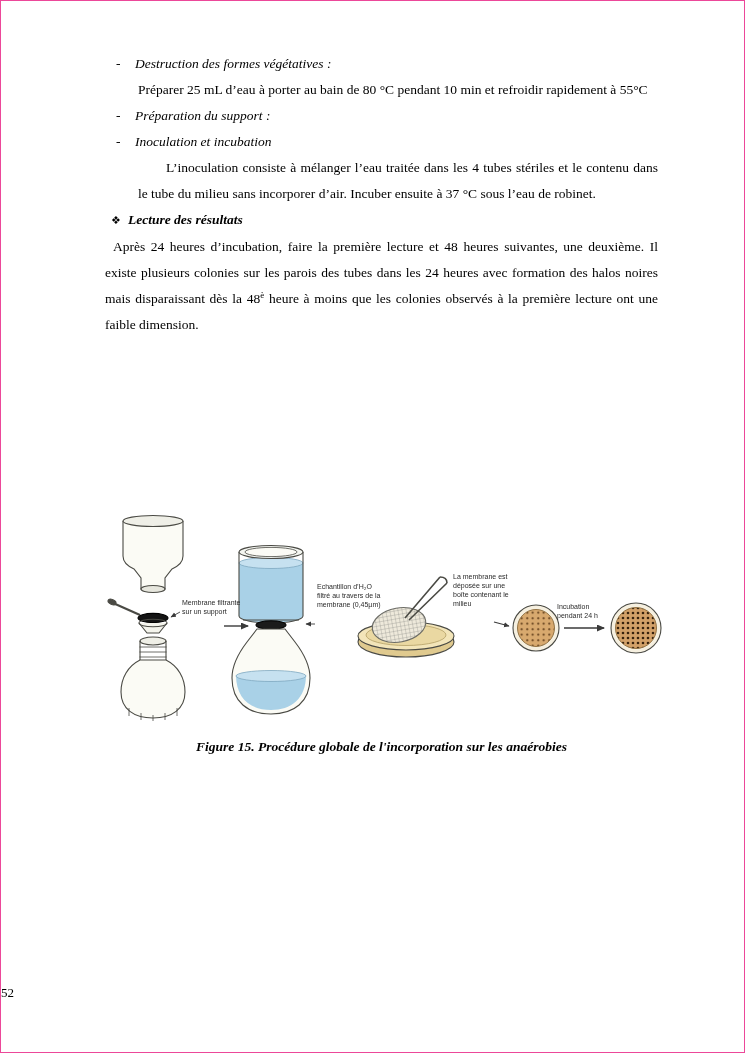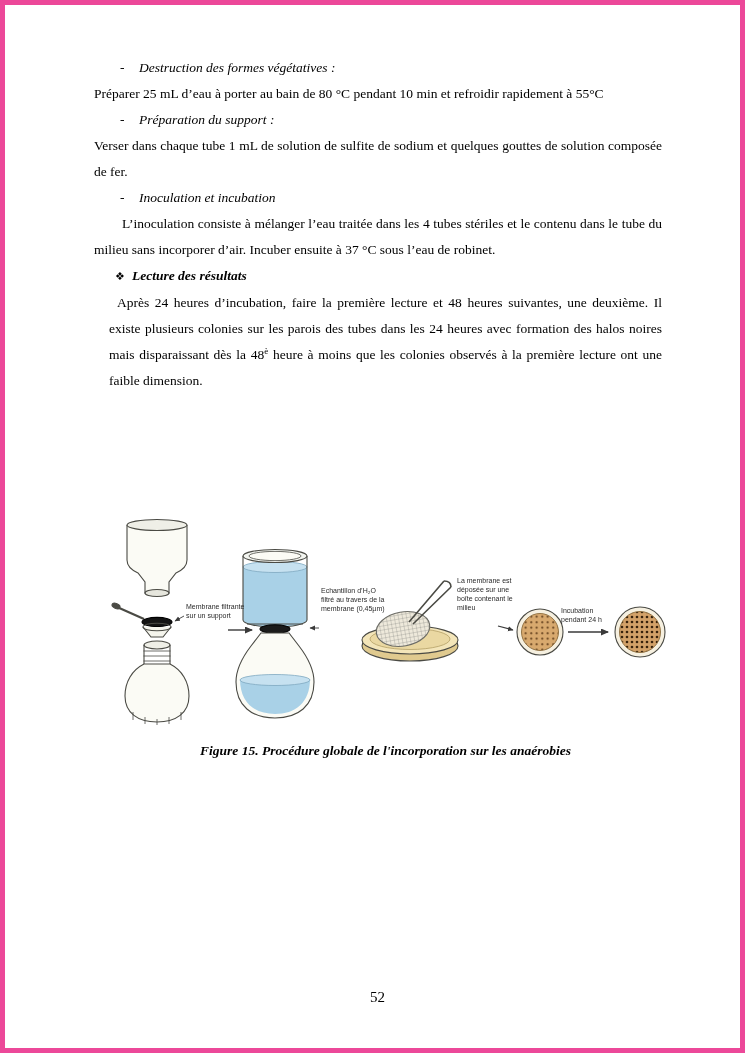--- a/index.html
+++ b/index.html
@@ -1,70 +1,69 @@
 <!DOCTYPE html>
 <html><head>
 <meta charset="utf-8">
 <style>
   * { margin:0; padding:0; box-sizing:border-box; }
   html,body { background:#fff; }
   .page {
     position:relative; width:745px; height:1053px; background:#ffffff;
     font-family:"Liberation Serif","DejaVu Serif",serif; color:#000;
-    border:5px solid #ec4899; overflow:hidden;
+    border:1px solid #ec4899; overflow:hidden;
   }
   .text-block {
     position:absolute; left:89px; top:50px; width:568px;
     font-size:13.5px; line-height:26px;
   }
   .bullet { padding-left:26px; font-style:italic; }
   .bullet .dash { display:inline-block; width:19px; font-style:normal; }
-  .para { text-align:justify; }
+  .para { text-align:justify;margin-left:48px; }
   .para.indent-first { text-indent:28px;font-family:Liberation Serif, serif; }
   .heading { padding-left:21px; font-weight:bold; font-style:italic; }
   .heading .marker {
     display:inline-block; width:17px; font-style:normal; font-weight:bold;
     font-family:"DejaVu Sans",sans-serif; font-size:11px;
   }
   .results { margin-left:15px; text-align:justify; text-indent:8px; }
   .results sup { font-size:9px; line-height:0; vertical-align:super; }
   .figure { position:absolute; left:95px; top:505px; width:585px; height:232px; }
   .fig-svg { position:absolute; left:0; top:0; }
   .fig-label {
     position:absolute; font-family:"Liberation Sans","DejaVu Sans",sans-serif;
     font-size:7px; line-height:1.3; color:#2a2a2a;
   }
   .caption {
     position:absolute; left:8px; top:738px; width:745px; text-align:center;
     font-size:13.5px; font-weight:bold; font-style:italic;
   }
   .page-num {
-    position:absolute; left:0; top:984px; width:745px; text-align:center;
-    font-size:15px;
+    position:absolute; left:0; top:984px; width:745px; 
+    font-size:13px;
   }
 </style>
 </head>
 <body>
 
 <div class="page">
 
   <div class="text-block">
 
     <div class="bullet">
       <span class="dash">-</span><span>Destruction des formes végétatives :</span>
     </div>
 
     <p class="para">Préparer 25 mL d’eau à porter au bain de 80 °C pendant 10 min et refroidir rapidement à 55°C</p>
 
     <div class="bullet">
       <span class="dash">-</span><span>Préparation du support :</span>
     </div>
 
 
-    <p class="para">Verser dans chaque tube 1 mL de solution de sulfite de sodium et quelques gouttes de solution composée de fer.</p>
 
     <div class="bullet">
       <span class="dash">-</span><span>Inoculation et incubation</span>
     </div>
 
     <p class="para indent-first">L’inoculation consiste à mélanger l’eau traitée dans les 4 tubes stériles et le contenu dans le tube du milieu sans incorporer d’air. Incuber ensuite à 37 °C sous l’eau de robinet.</p>
 
     <div class="heading">
       <span class="marker">❖</span><span>Lecture des résultats</span>
     </div>

